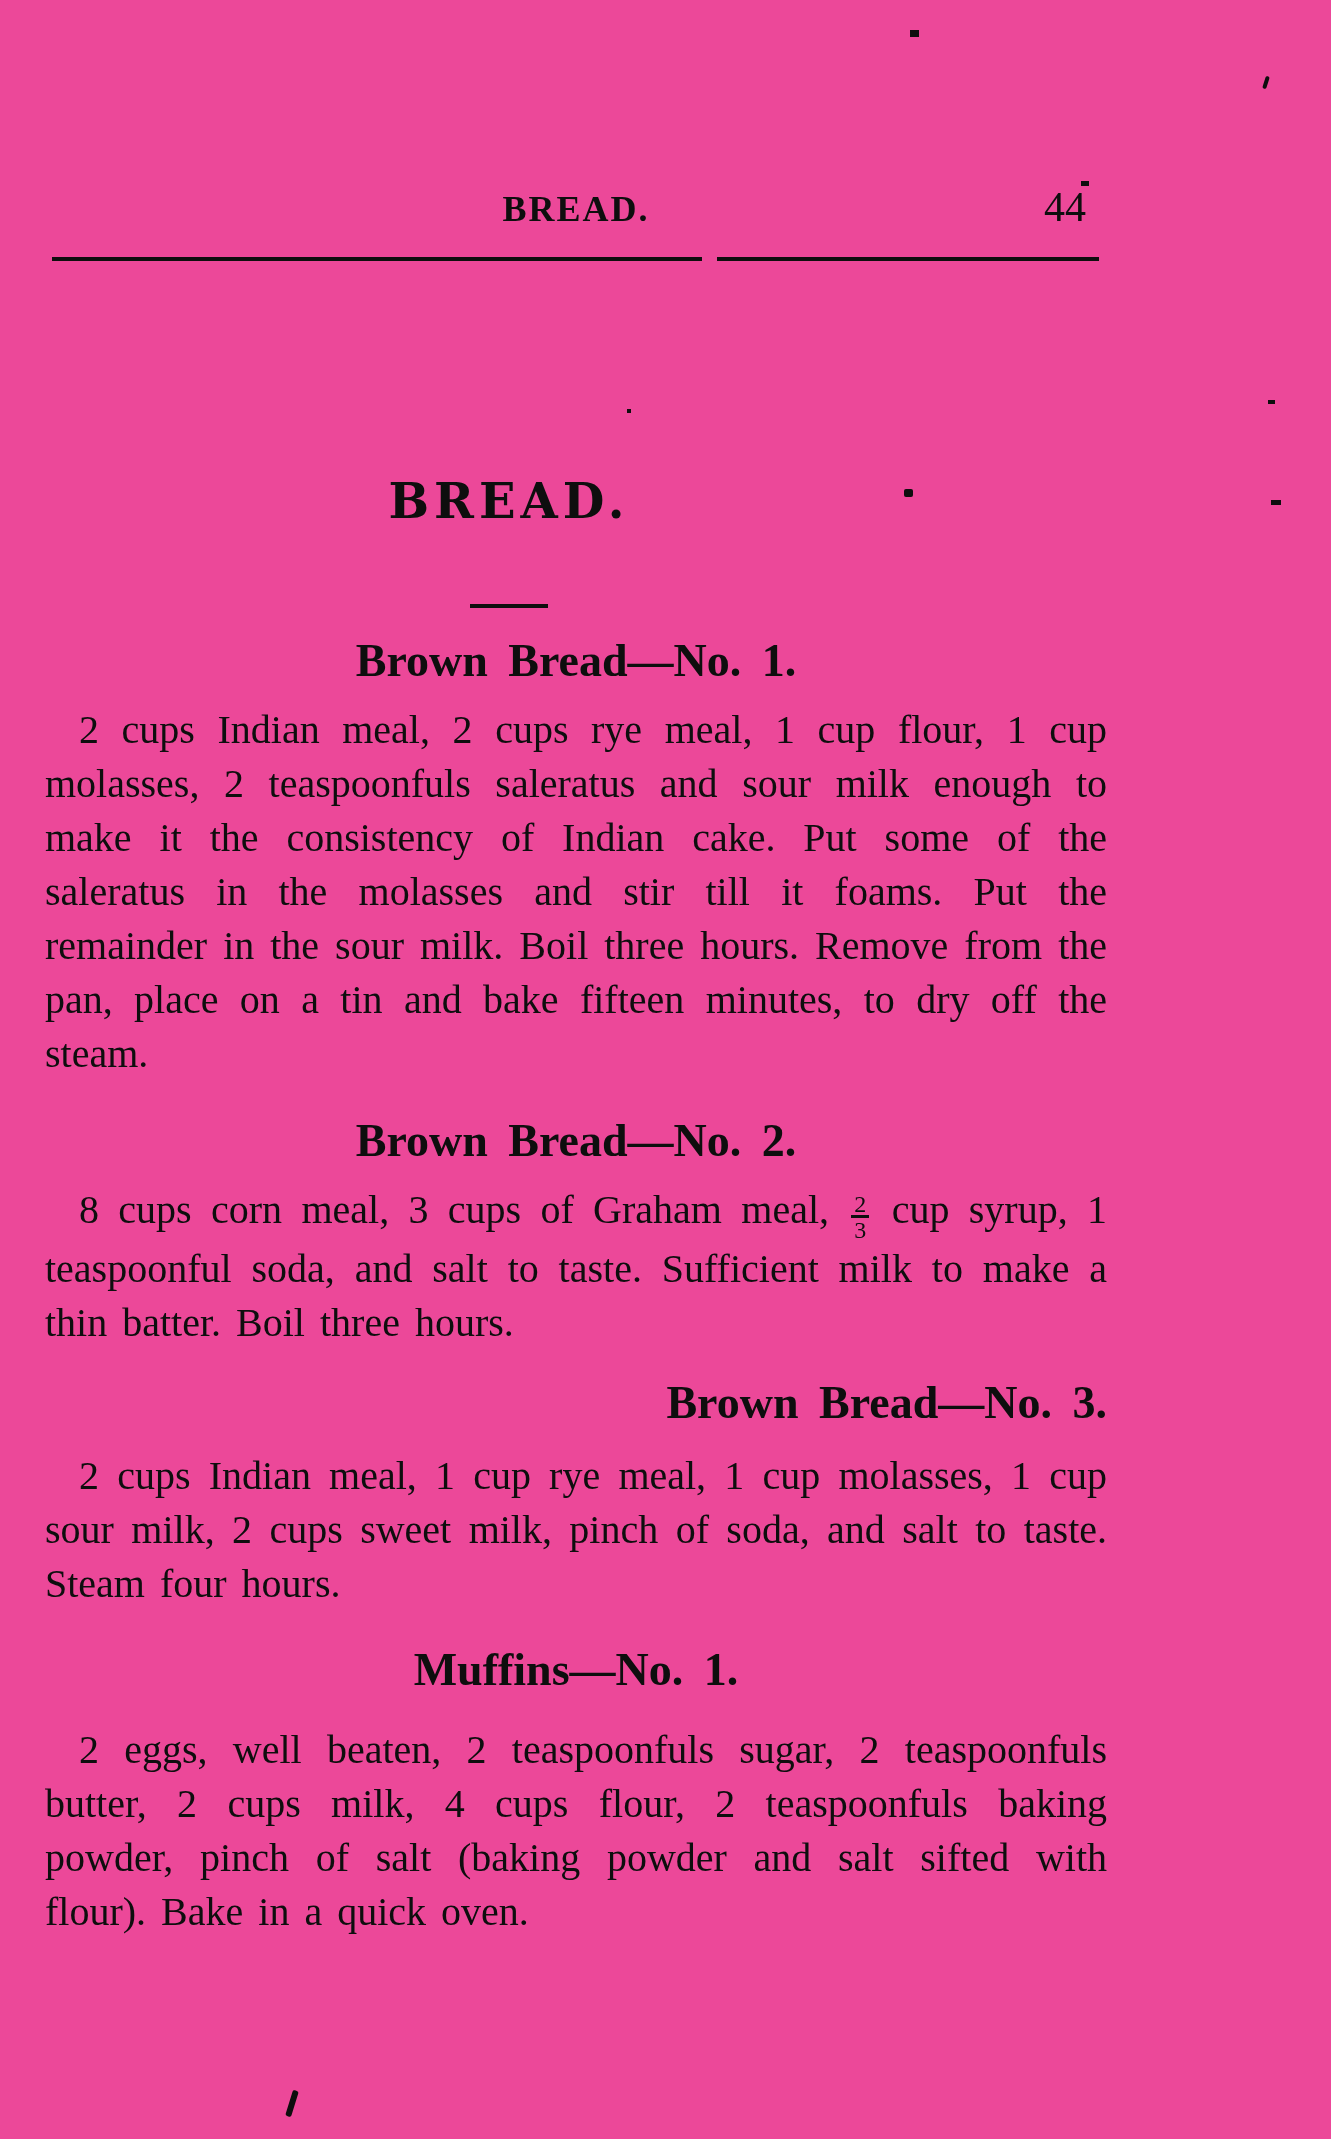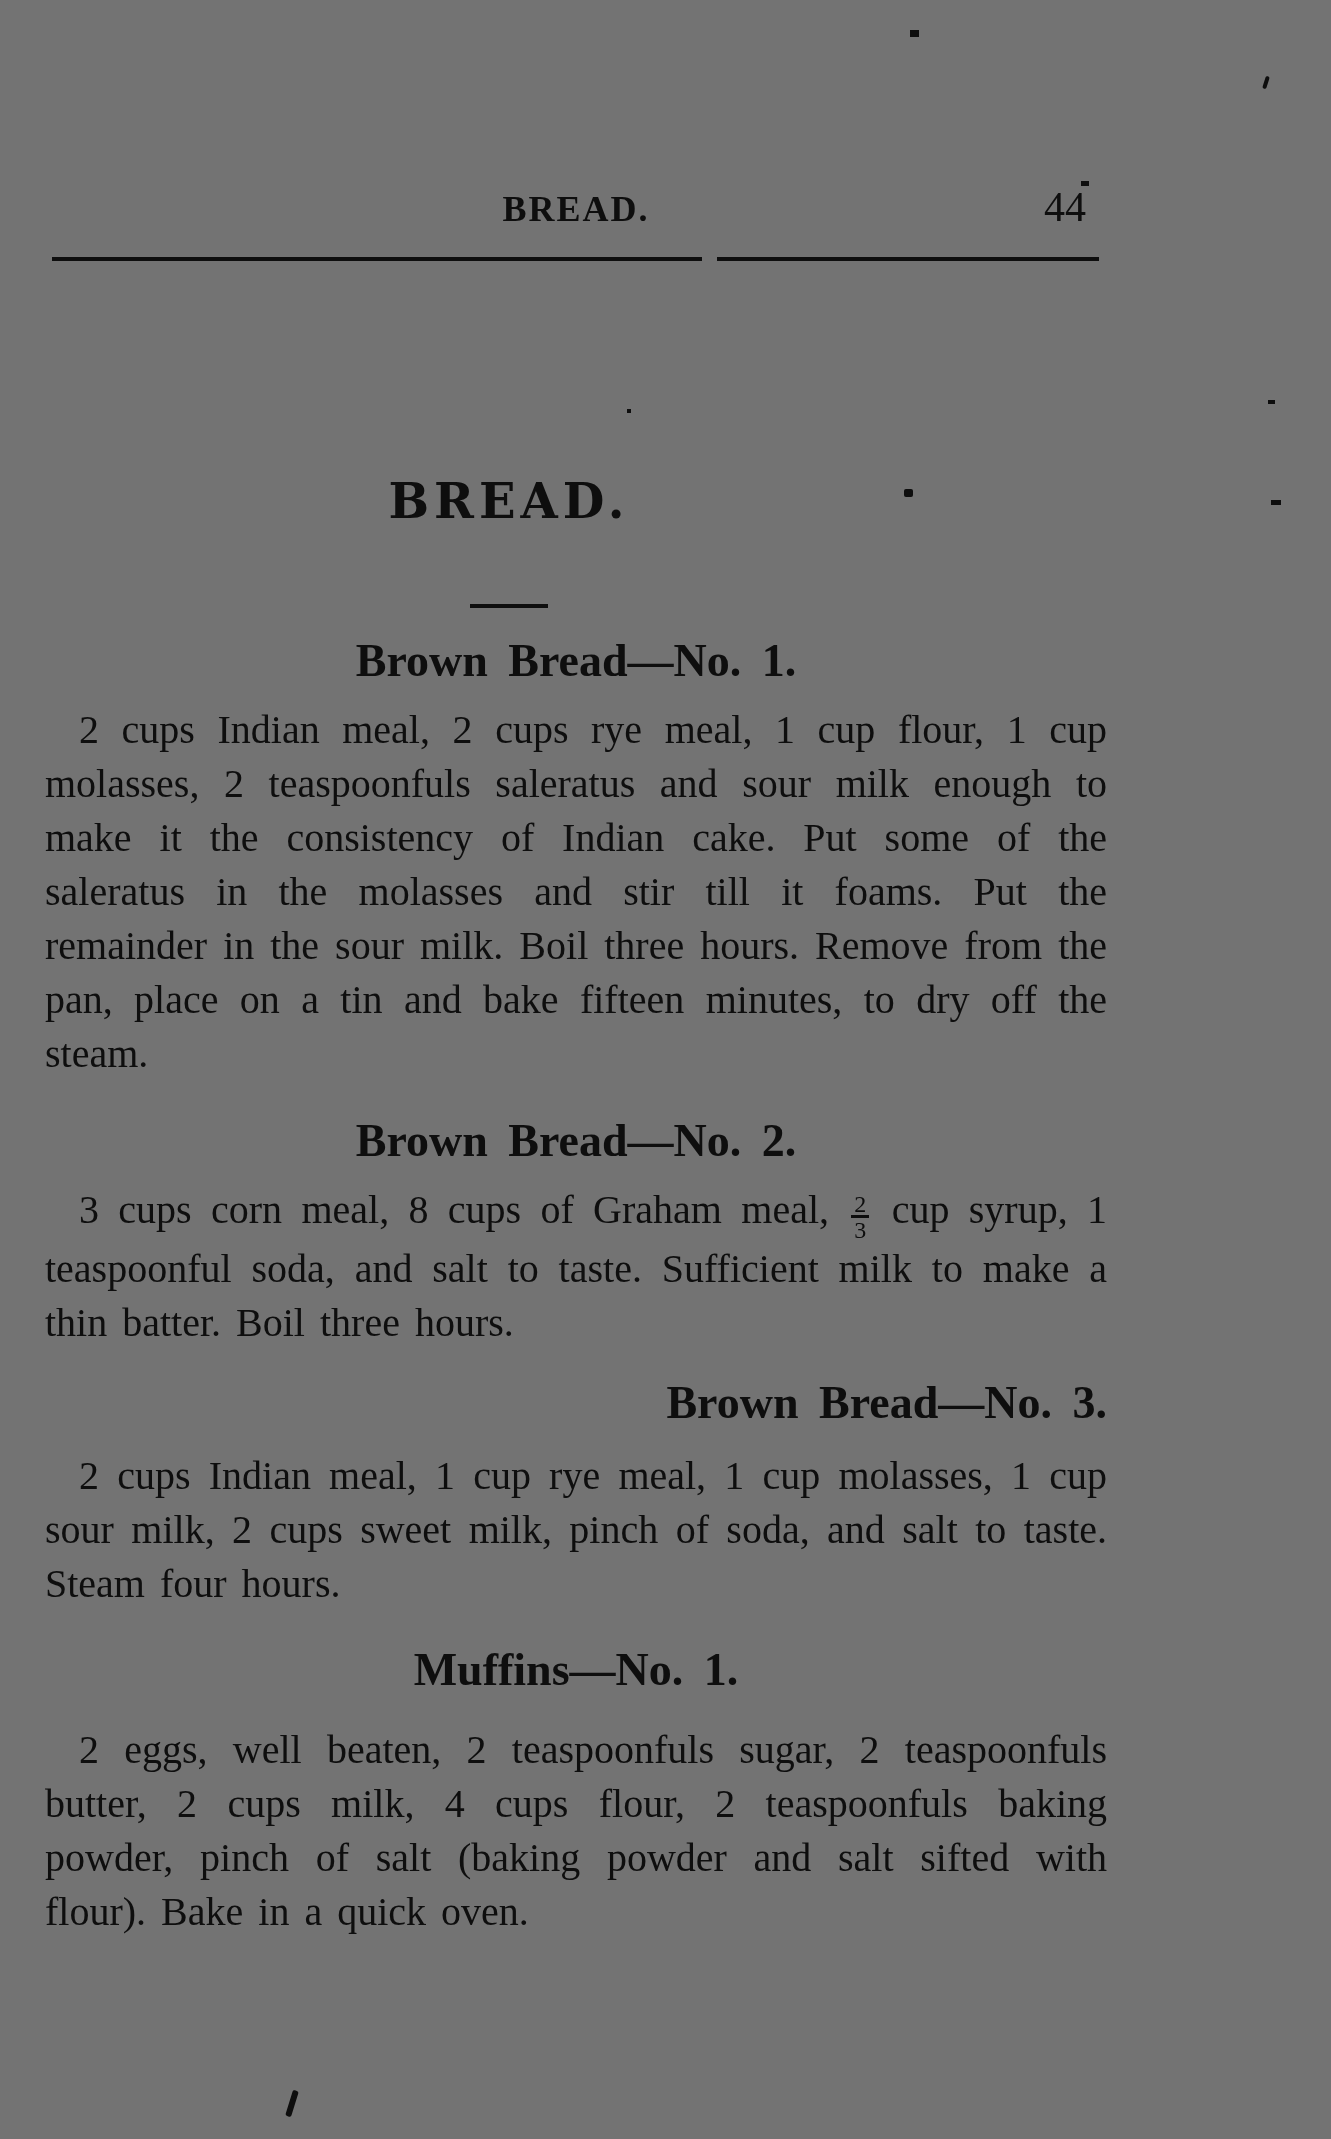--- a/index.html
+++ b/index.html
@@ -1,19 +1,19 @@
 <!DOCTYPE html>
 <html><head>
 <meta charset="utf-8">
 <style>
   html,body{margin:0;padding:0;background:#e8e8e8;}
   .page{
     position:relative;
     width:1331px;height:2139px;
-    background:#737373;
+    background:#ec4899;
     color:#0e0e0e;
     font-family:"Liberation Serif","DejaVu Serif",serif;
     overflow:hidden;
     margin:0 auto;
   }
   .running-head{
     position:absolute;left:45px;top:191px;width:1062px;
     text-align:center;font-size:36px;line-height:36px;
     letter-spacing:2px;font-weight:bold;
   }
@@ -75,21 +75,21 @@
   <div class="rule rule-left"></div>
   <div class="rule rule-right"></div>
 
   <div class="book-title">BREAD.</div>
   <div class="title-divider"></div>
 
   <div class="recipe-head h-1">Brown Bread—No. 1.</div>
   <div class="body-par p-1">2 cups Indian meal, 2 cups rye meal, 1 cup flour, 1 cup molasses, 2 teaspoonfuls saleratus and sour milk enough to make it the consistency of Indian cake. Put some of the saleratus in the molasses and stir till it foams. Put the remainder in the sour milk. Boil three hours. Remove from the pan, place on a tin and bake fifteen minutes, to dry off the steam.</div>
 
   <div class="recipe-head h-2">Brown Bread—No. 2.</div>
-  <div class="body-par p-2"><span>3 cups corn meal, 8 cups of Graham meal,</span> <span class="frac"><span class="num">2</span><span class="den">3</span></span> <span>cup syrup, 1 teaspoonful soda, and salt to taste. Sufficient milk to make a thin batter. Boil three hours.</span></div>
+  <div class="body-par p-2"><span>8 cups corn meal, 3 cups of Graham meal,</span> <span class="frac"><span class="num">2</span><span class="den">3</span></span> <span>cup syrup, 1 teaspoonful soda, and salt to taste. Sufficient milk to make a thin batter. Boil three hours.</span></div>
 
   <div class="recipe-head h-3">Brown Bread—No. 3.</div>
   <div class="body-par p-3">2 cups Indian meal, 1 cup rye meal, 1 cup molasses, 1 cup sour milk, 2 cups sweet milk, pinch of soda, and salt to taste. Steam four hours.</div>
 
   <div class="recipe-head h-4">Muffins—No. 1.</div>
   <div class="body-par p-4">2 eggs, well beaten, 2 teaspoonfuls sugar, 2 teaspoonfuls butter, 2 cups milk, 4 cups flour, 2 teaspoonfuls baking powder, pinch of salt (baking powder and salt sifted with flour). Bake in a quick oven.</div>
 
   <div class="speck speck-dot-top"></div>
   <div class="speck speck-tick-top-right"></div>
   <div class="speck speck-dot-over-7"></div>

